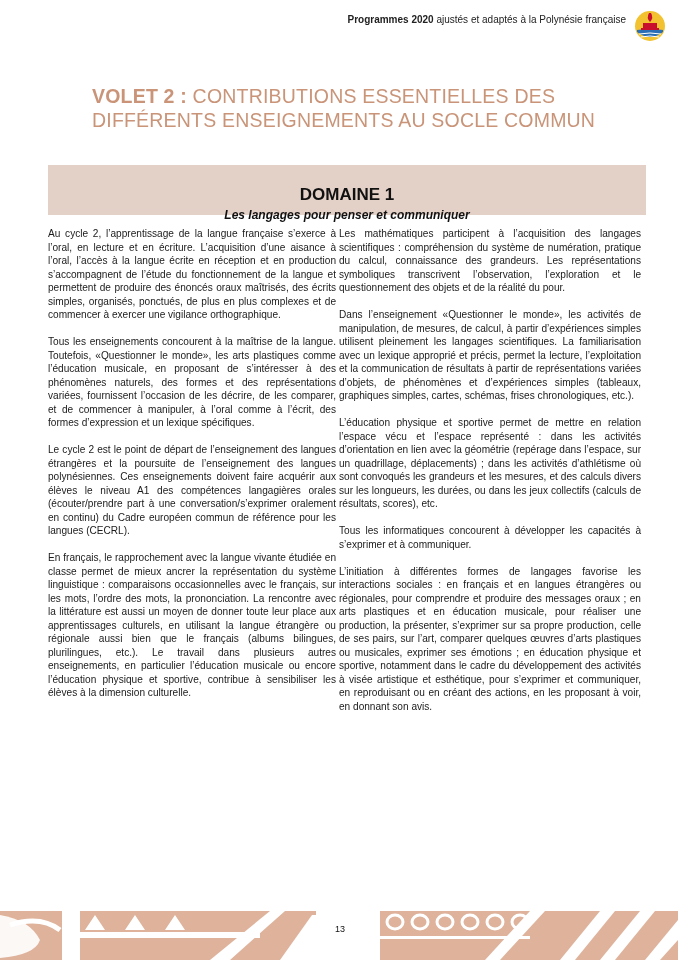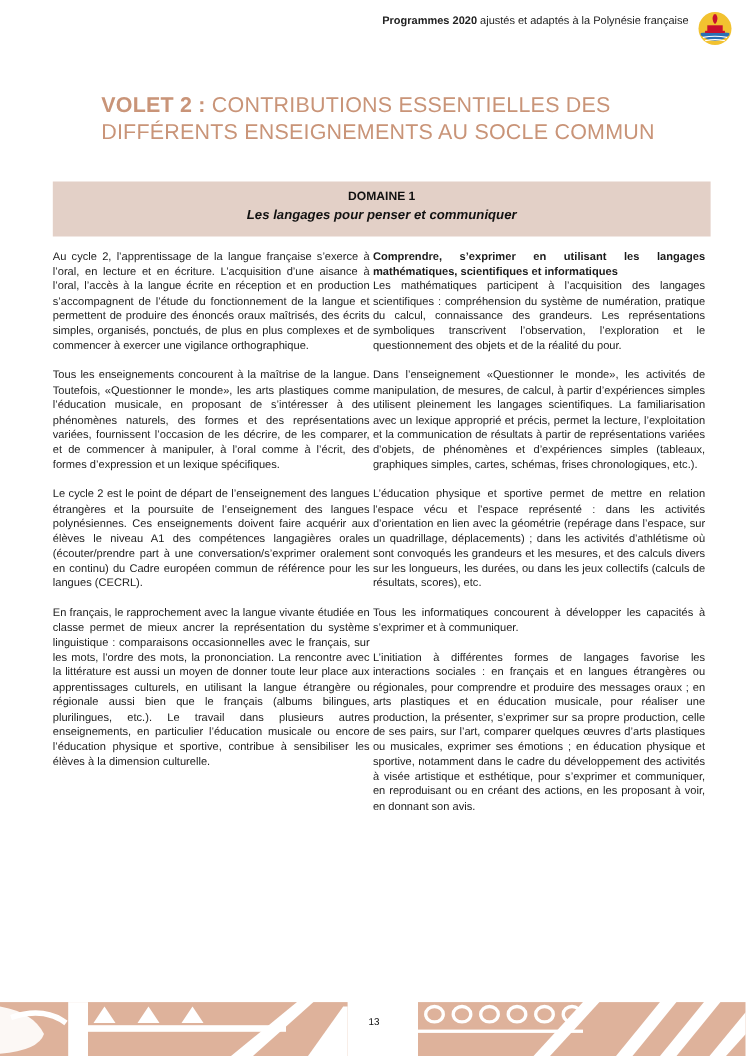--- a/index.html
+++ b/index.html
@@ -3,21 +3,21 @@
 <meta charset="utf-8">
 <style>
   html, body { margin: 0; padding: 0; background: #ffffff; }
   body { width: 678px; height: 960px; position: relative; overflow: hidden; font-family: "Liberation Sans", sans-serif; color: #1a1a1a; }
   .header { position: absolute; top: 14px; right: 52px; font-size: 10px; color: #222; }
   .header b { font-weight: bold; }
   .logo { position: absolute; top: 10px; right: 12px; width: 32px; height: 32px; }
   .title { position: absolute; left: 48px; top: 84px; width: 590px; font-size: 19.5px; line-height: 24px; color: #c99478; letter-spacing: 0.2px; margin-left: 44px; }
   .title b { font-weight: bold; }
   .domain-box { position: absolute; left: 48px; top: 165px; width: 598px; height: 50px; background: #e3d0c7; text-align: center; }
-  .domain-title { font-weight: bold; font-size: 11px; margin-top: 8px; color: #111; }
+  .domain-title { font-weight: bold; font-size: 17px; margin-top: 20px; color: #111; }
   .domain-sub { font-style: italic; font-weight: bold; font-size: 12px; margin-top: 3px; color: #111; }
   .col { position: absolute; top: 227px; width: 288px; font-size: 10.1px; line-height: 13.5px; text-align: justify; }
   .col.left { left: 48px; }
   .col.right { left: 339px; width: 302px; }
   .section-head { font-weight: bold; }
   p { margin: 0 0 13.5px 0; }
   .footer { position: absolute; left: 0; top: 910px; width: 560px; height: 50px; }
   .page-num { position: absolute; left: 335px; top: 924px; font-size: 9px; color: #111; }
 </style>
 </head>
@@ -49,21 +49,20 @@
 </div>
 
 <div class="col left">
   <p>Au cycle 2, l’apprentissage de la langue française s’exerce à l’oral, en lecture et en écriture. L’acquisition d’une aisance à l’oral, l’accès à la langue écrite en réception et en production s’accompagnent de l’étude du fonctionnement de la langue et permettent de produire des énoncés oraux maîtrisés, des écrits simples, organisés, ponctués, de plus en plus complexes et de commencer à exercer une vigilance orthographique.</p>
   <p>Tous les enseignements concourent à la maîtrise de la langue. Toutefois, «Questionner le monde», les arts plastiques comme l’éducation musicale, en proposant de s’intéresser à des phénomènes naturels, des formes et des représentations variées, fournissent l’occasion de les décrire, de les comparer, et de commencer à manipuler, à l’oral comme à l’écrit, des formes d’expression et un lexique spécifiques.</p>
   <p>Le cycle 2 est le point de départ de l’enseignement des langues étrangères et la poursuite de l’enseignement des langues polynésiennes. Ces enseignements doivent faire acquérir aux élèves le niveau A1 des compétences langagières orales (écouter/prendre part à une conversation/s’exprimer oralement en continu) du Cadre européen commun de référence pour les langues (CECRL).</p>
   <p>En français, le rapprochement avec la langue vivante étudiée en classe permet de mieux ancrer la représentation du système linguistique : comparaisons occasionnelles avec le français, sur les mots, l’ordre des mots, la prononciation. La rencontre avec la littérature est aussi un moyen de donner toute leur place aux apprentissages culturels, en utilisant la langue étrangère ou régionale aussi bien que le français (albums bilingues, plurilingues, etc.). Le travail dans plusieurs autres enseignements, en particulier l’éducation musicale ou encore l’éducation physique et sportive, contribue à sensibiliser les élèves à la dimension culturelle.</p>
 </div>
 
 <div class="col right">
-  <div class="section-head">Comprendre, s’exprimer en utilisant les langages mathématiques, scientifiques et informatiques</div>
   <p>Les mathématiques participent à l’acquisition des langages scientifiques : compréhension du système de numération, pratique du calcul, connaissance des grandeurs. Les représentations symboliques transcrivent l’observation, l’exploration et le questionnement des objets et de la réalité du pour.</p>
   <p>Dans l’enseignement «Questionner le monde», les activités de manipulation, de mesures, de calcul, à partir d’expériences simples utilisent pleinement les langages scientifiques. La familiarisation avec un lexique approprié et précis, permet la lecture, l’exploitation et la communication de résultats à partir de représentations variées d’objets, de phénomènes et d’expériences simples (tableaux, graphiques simples, cartes, schémas, frises chronologiques, etc.).</p>
   <p>L’éducation physique et sportive permet de mettre en relation l’espace vécu et l’espace représenté : dans les activités d’orientation en lien avec la géométrie (repérage dans l’espace, sur un quadrillage, déplacements) ; dans les activités d’athlétisme où sont convoqués les grandeurs et les mesures, et des calculs divers sur les longueurs, les durées, ou dans les jeux collectifs (calculs de résultats, scores), etc.</p>
   <p>Tous les informatiques concourent à développer les capacités à s’exprimer et à communiquer.</p>
   <p>L’initiation à différentes formes de langages favorise les interactions sociales : en français et en langues étrangères ou régionales, pour comprendre et produire des messages oraux ; en arts plastiques et en éducation musicale, pour réaliser une production, la présenter, s’exprimer sur sa propre production, celle de ses pairs, sur l’art, comparer quelques œuvres d’arts plastiques ou musicales, exprimer ses émotions ; en éducation physique et sportive, notamment dans le cadre du développement des activités à visée artistique et esthétique, pour s’exprimer et communiquer, en reproduisant ou en créant des actions, en les proposant à voir, en donnant son avis.</p>
 </div>
 
 <div class="footer">
   <svg width="678" height="50" viewBox="0 0 678 50" style="position:absolute;left:0;top:0;">
     <rect x="0" y="1" width="316" height="49" fill="#deb29b"></rect>

